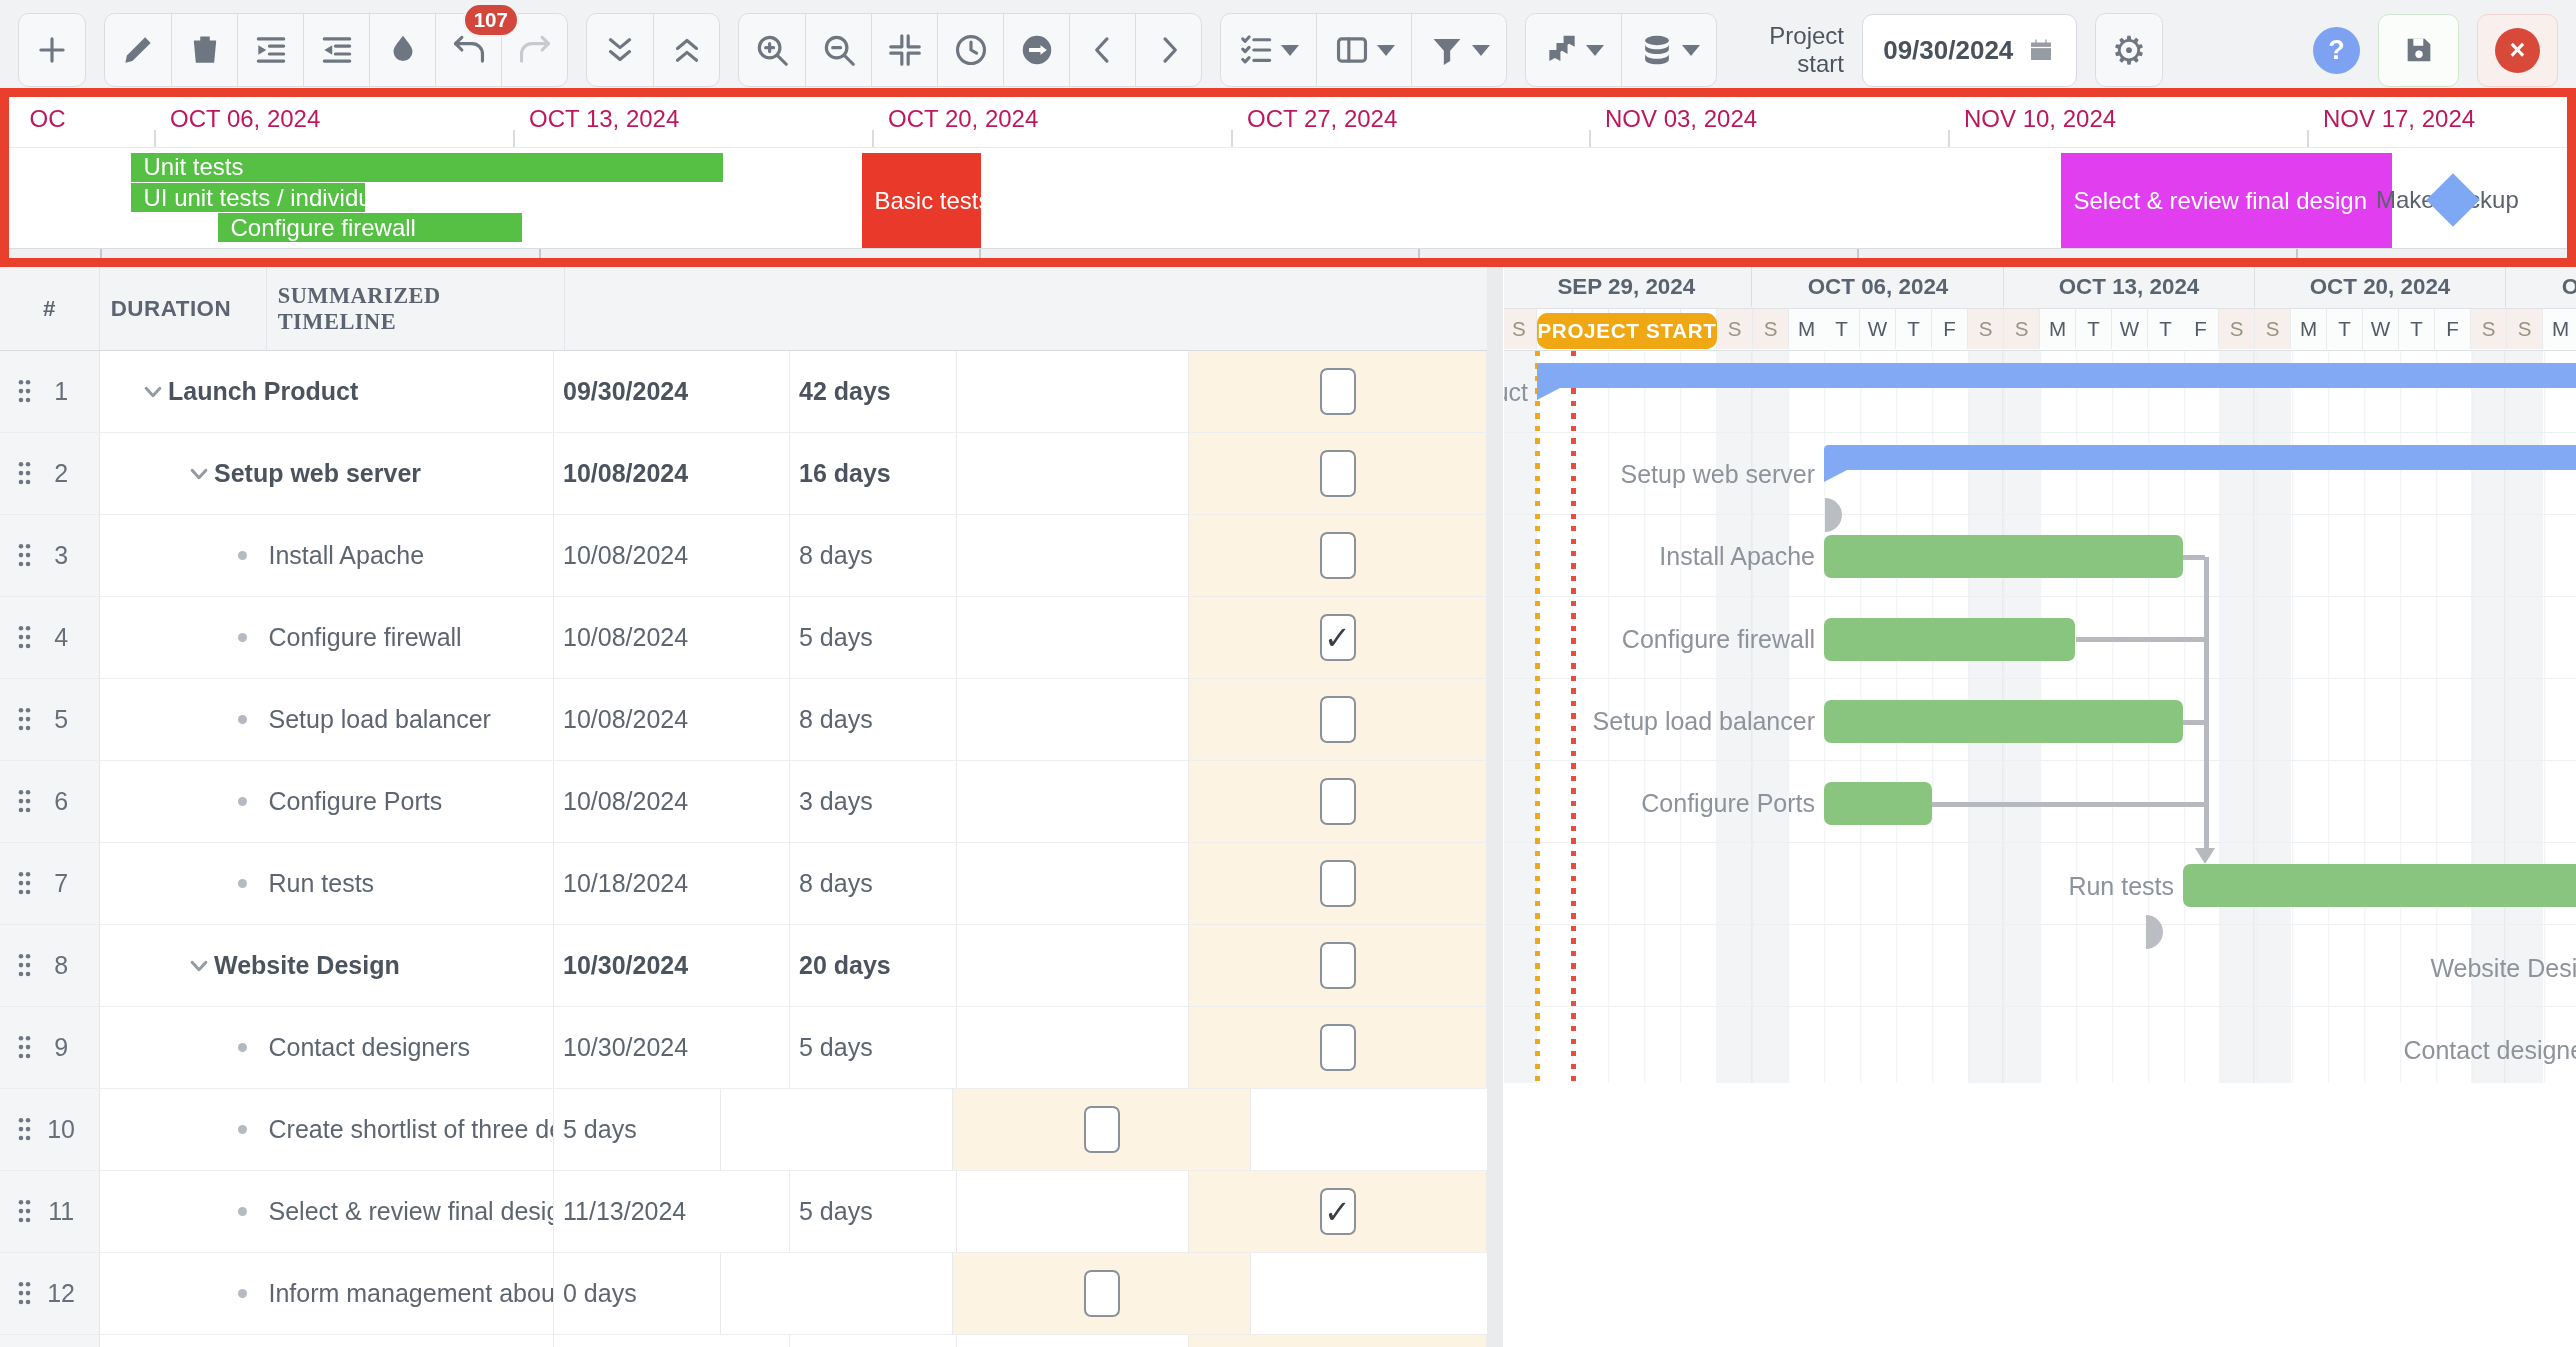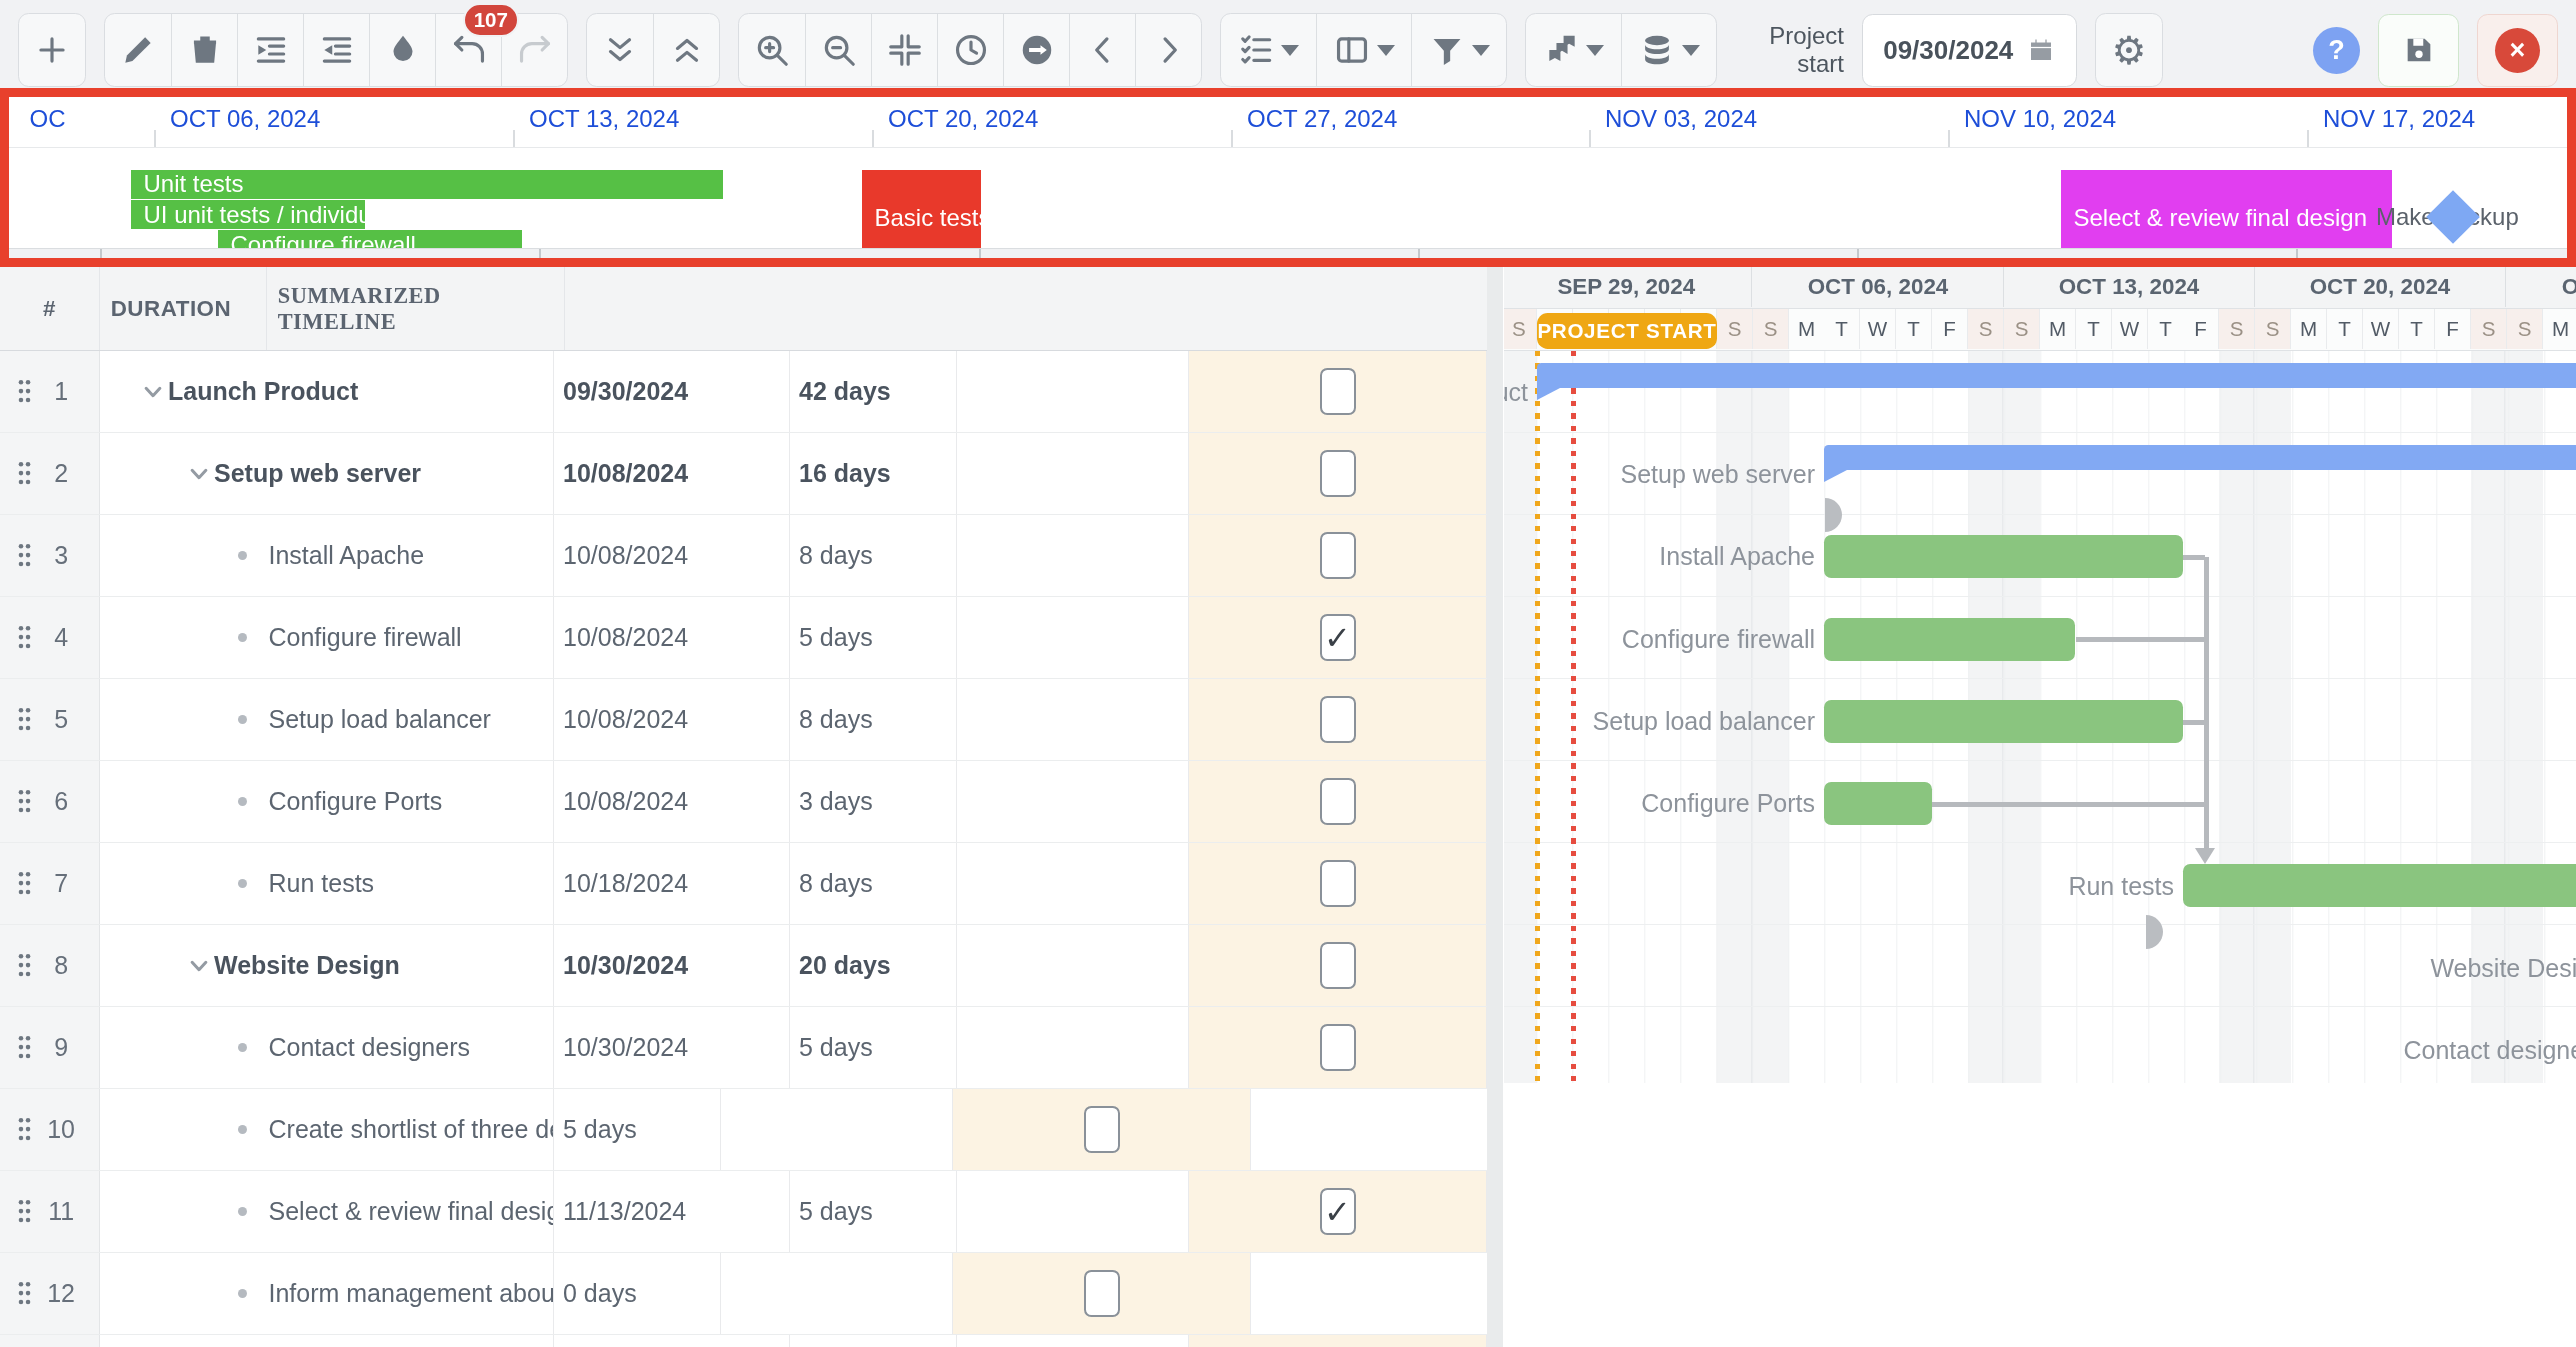--- a/index.html
+++ b/index.html
@@ -41,23 +41,23 @@
                display:flex; align-items:center; justify-content:center; cursor:pointer; }
   .close-circle { width:45px; height:45px; border-radius:50%; background:#d8493a; color:#fff;
                   font-size:27px; font-weight:bold; display:flex; align-items:center; justify-content:center; }
   .gear-glyph { font-size:39px; color:#6e7781; line-height:1; }
 
   
   .strip { position:absolute; left:0; top:88px; width:2576px; height:179px;
            border:9px solid #e8402c; background:#fff; overflow:hidden; }
   .strip-header { position:absolute; left:0; top:0; width:2558px; height:51px; background:#fff;
                   border-bottom:1.8px solid #e7e9eb; }
-  .sweek-label { position:absolute; top:8px; font-size:24px; color:#1d4ed8; white-space:nowrap; }
+  .sweek-label { position:absolute; top:8px; font-size:24px; color:#be185d; white-space:nowrap; }
   .sweek-tick { position:absolute; bottom:0; width:1.8px; height:17px; background:#d9dcdf; }
-  .strip-bars { position:absolute; left:0; top:51px; width:2558px; height:100px; background:#fff;margin-top:17px; }
+  .strip-bars { position:absolute; left:0; top:51px; width:2558px; height:100px; background:#fff; }
   .sbar { position:absolute; color:#fff; font-size:24px; padding-left:12.5px; display:flex;
           align-items:center; overflow:hidden; white-space:nowrap; }
   .s-milestone-text { position:absolute; font-size:24px; color:#5b626b; white-space:nowrap; }
   .s-diamond { position:absolute; width:38px; height:38px; background:#7ea8f3; transform:rotate(45deg); }
   .strip-footer { position:absolute; left:0; bottom:0; width:2558px; height:9.8px; background:#f0f1f3;
                   border-top:1.8px solid #dadde0; }
   .sfoot-tick { position:absolute; top:0; width:1.8px; height:9.8px; background:#c4c8cc; }
 
   
   .grid { position:absolute; left:0; top:267px; width:1487px; height:1080px; overflow:hidden; background:#fff; }

